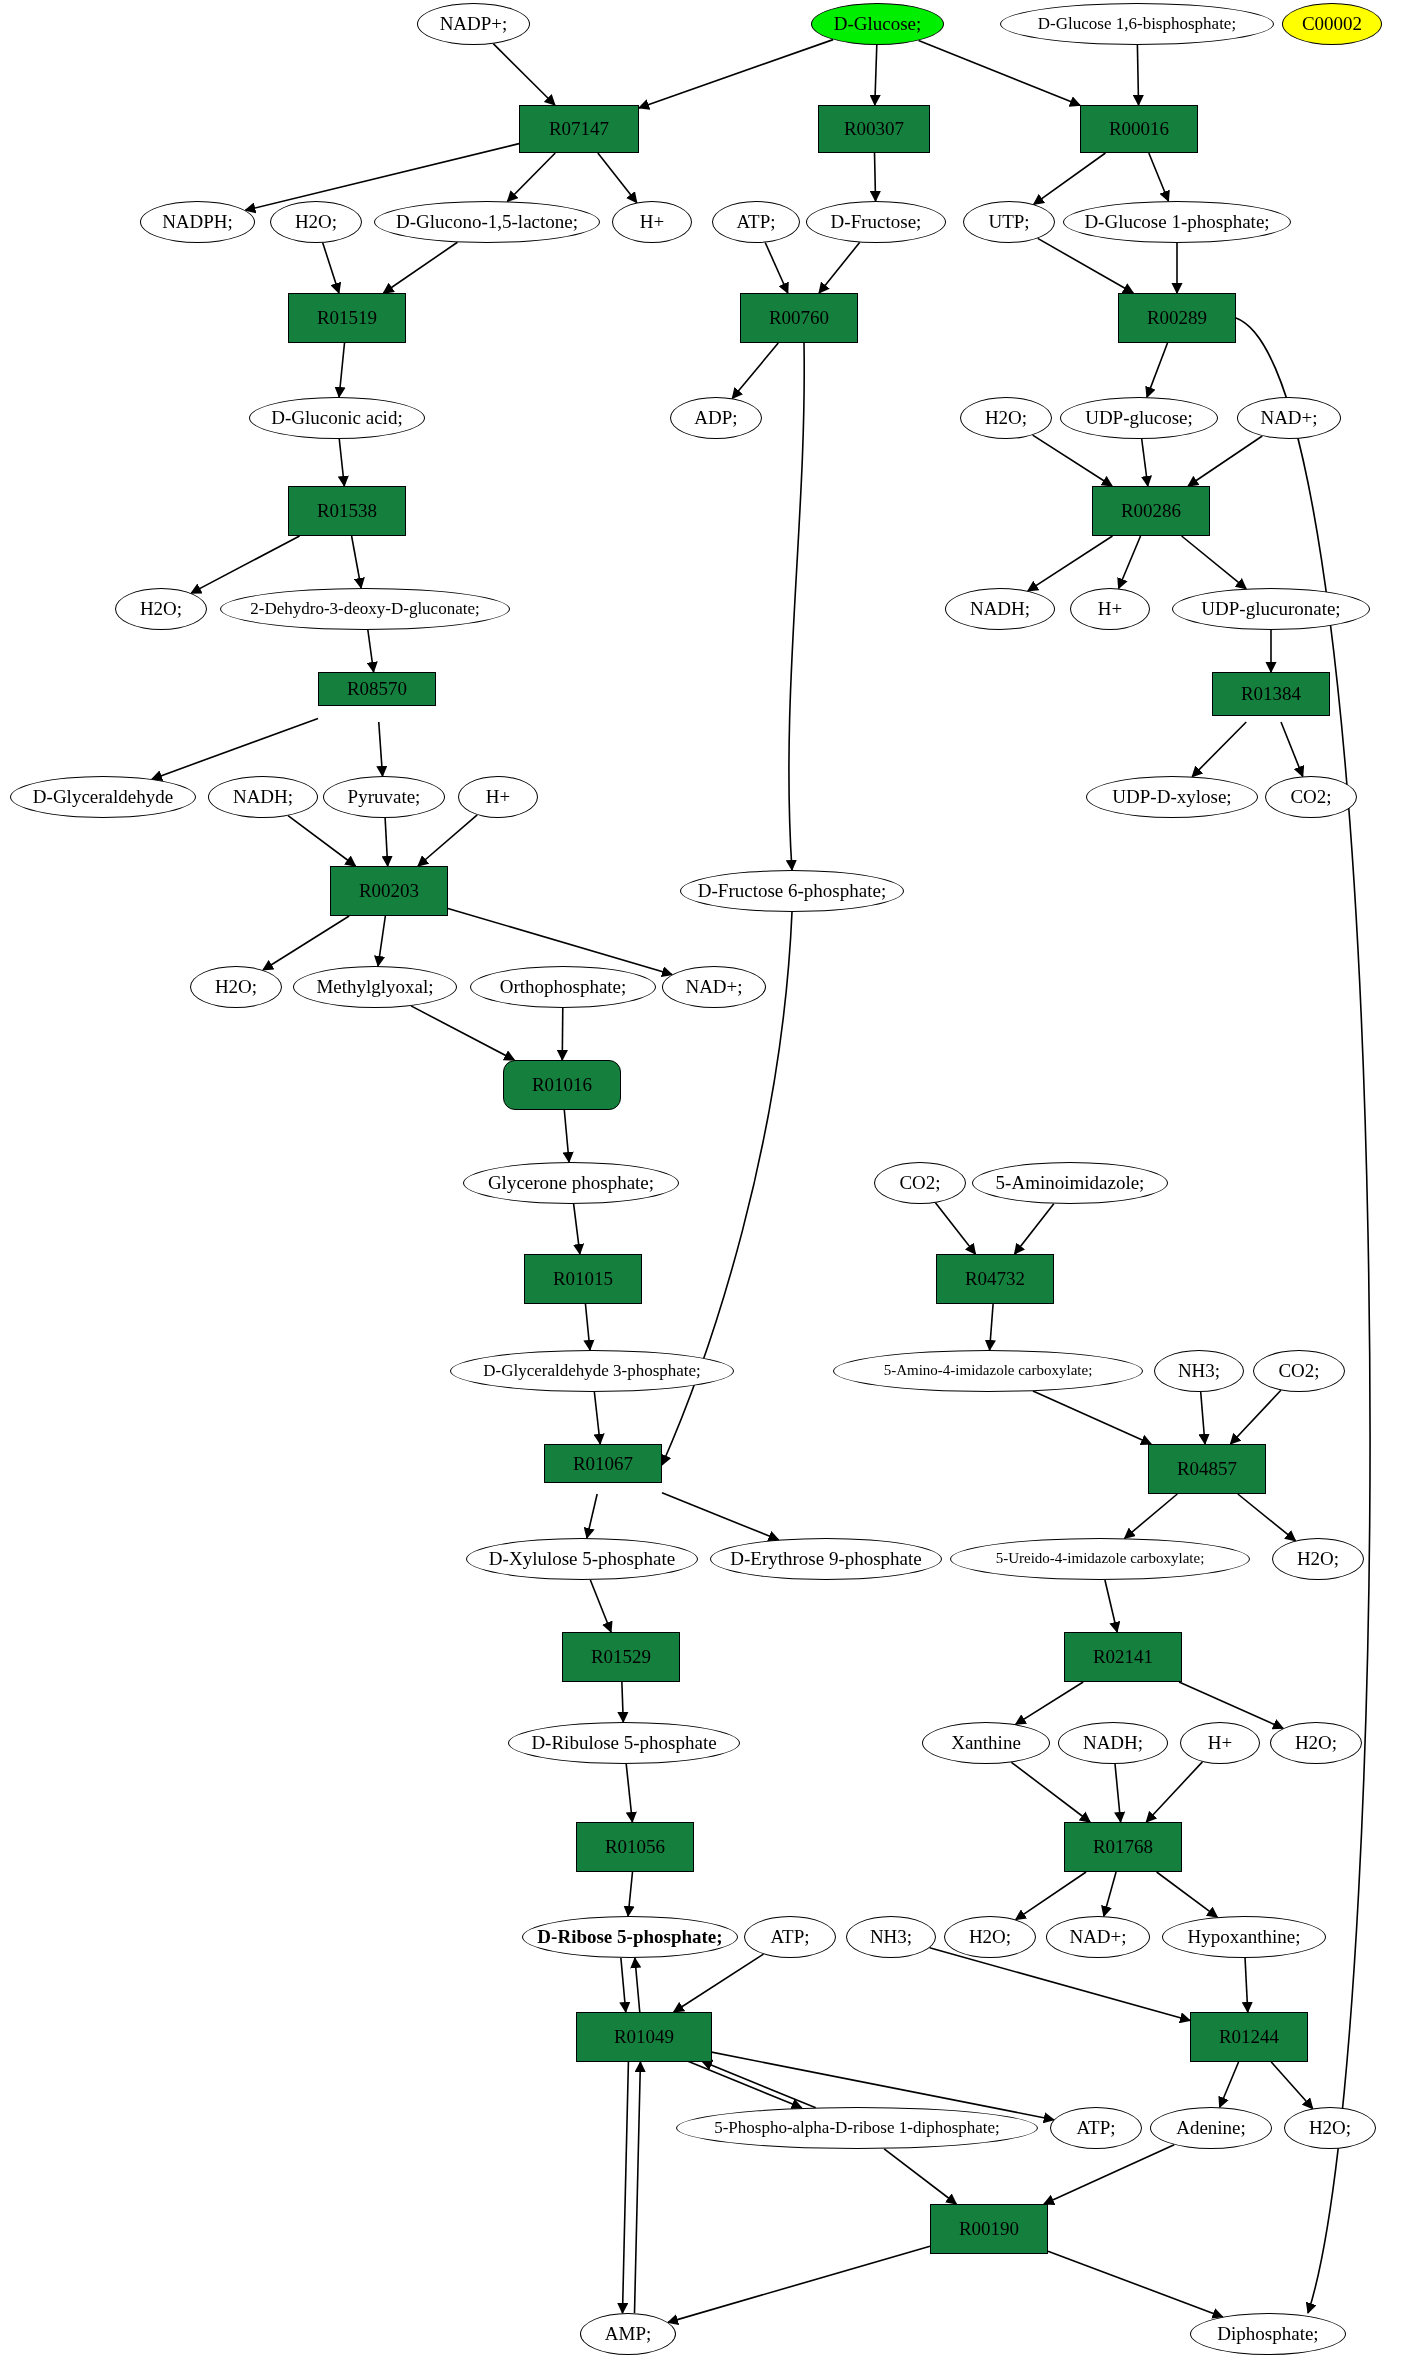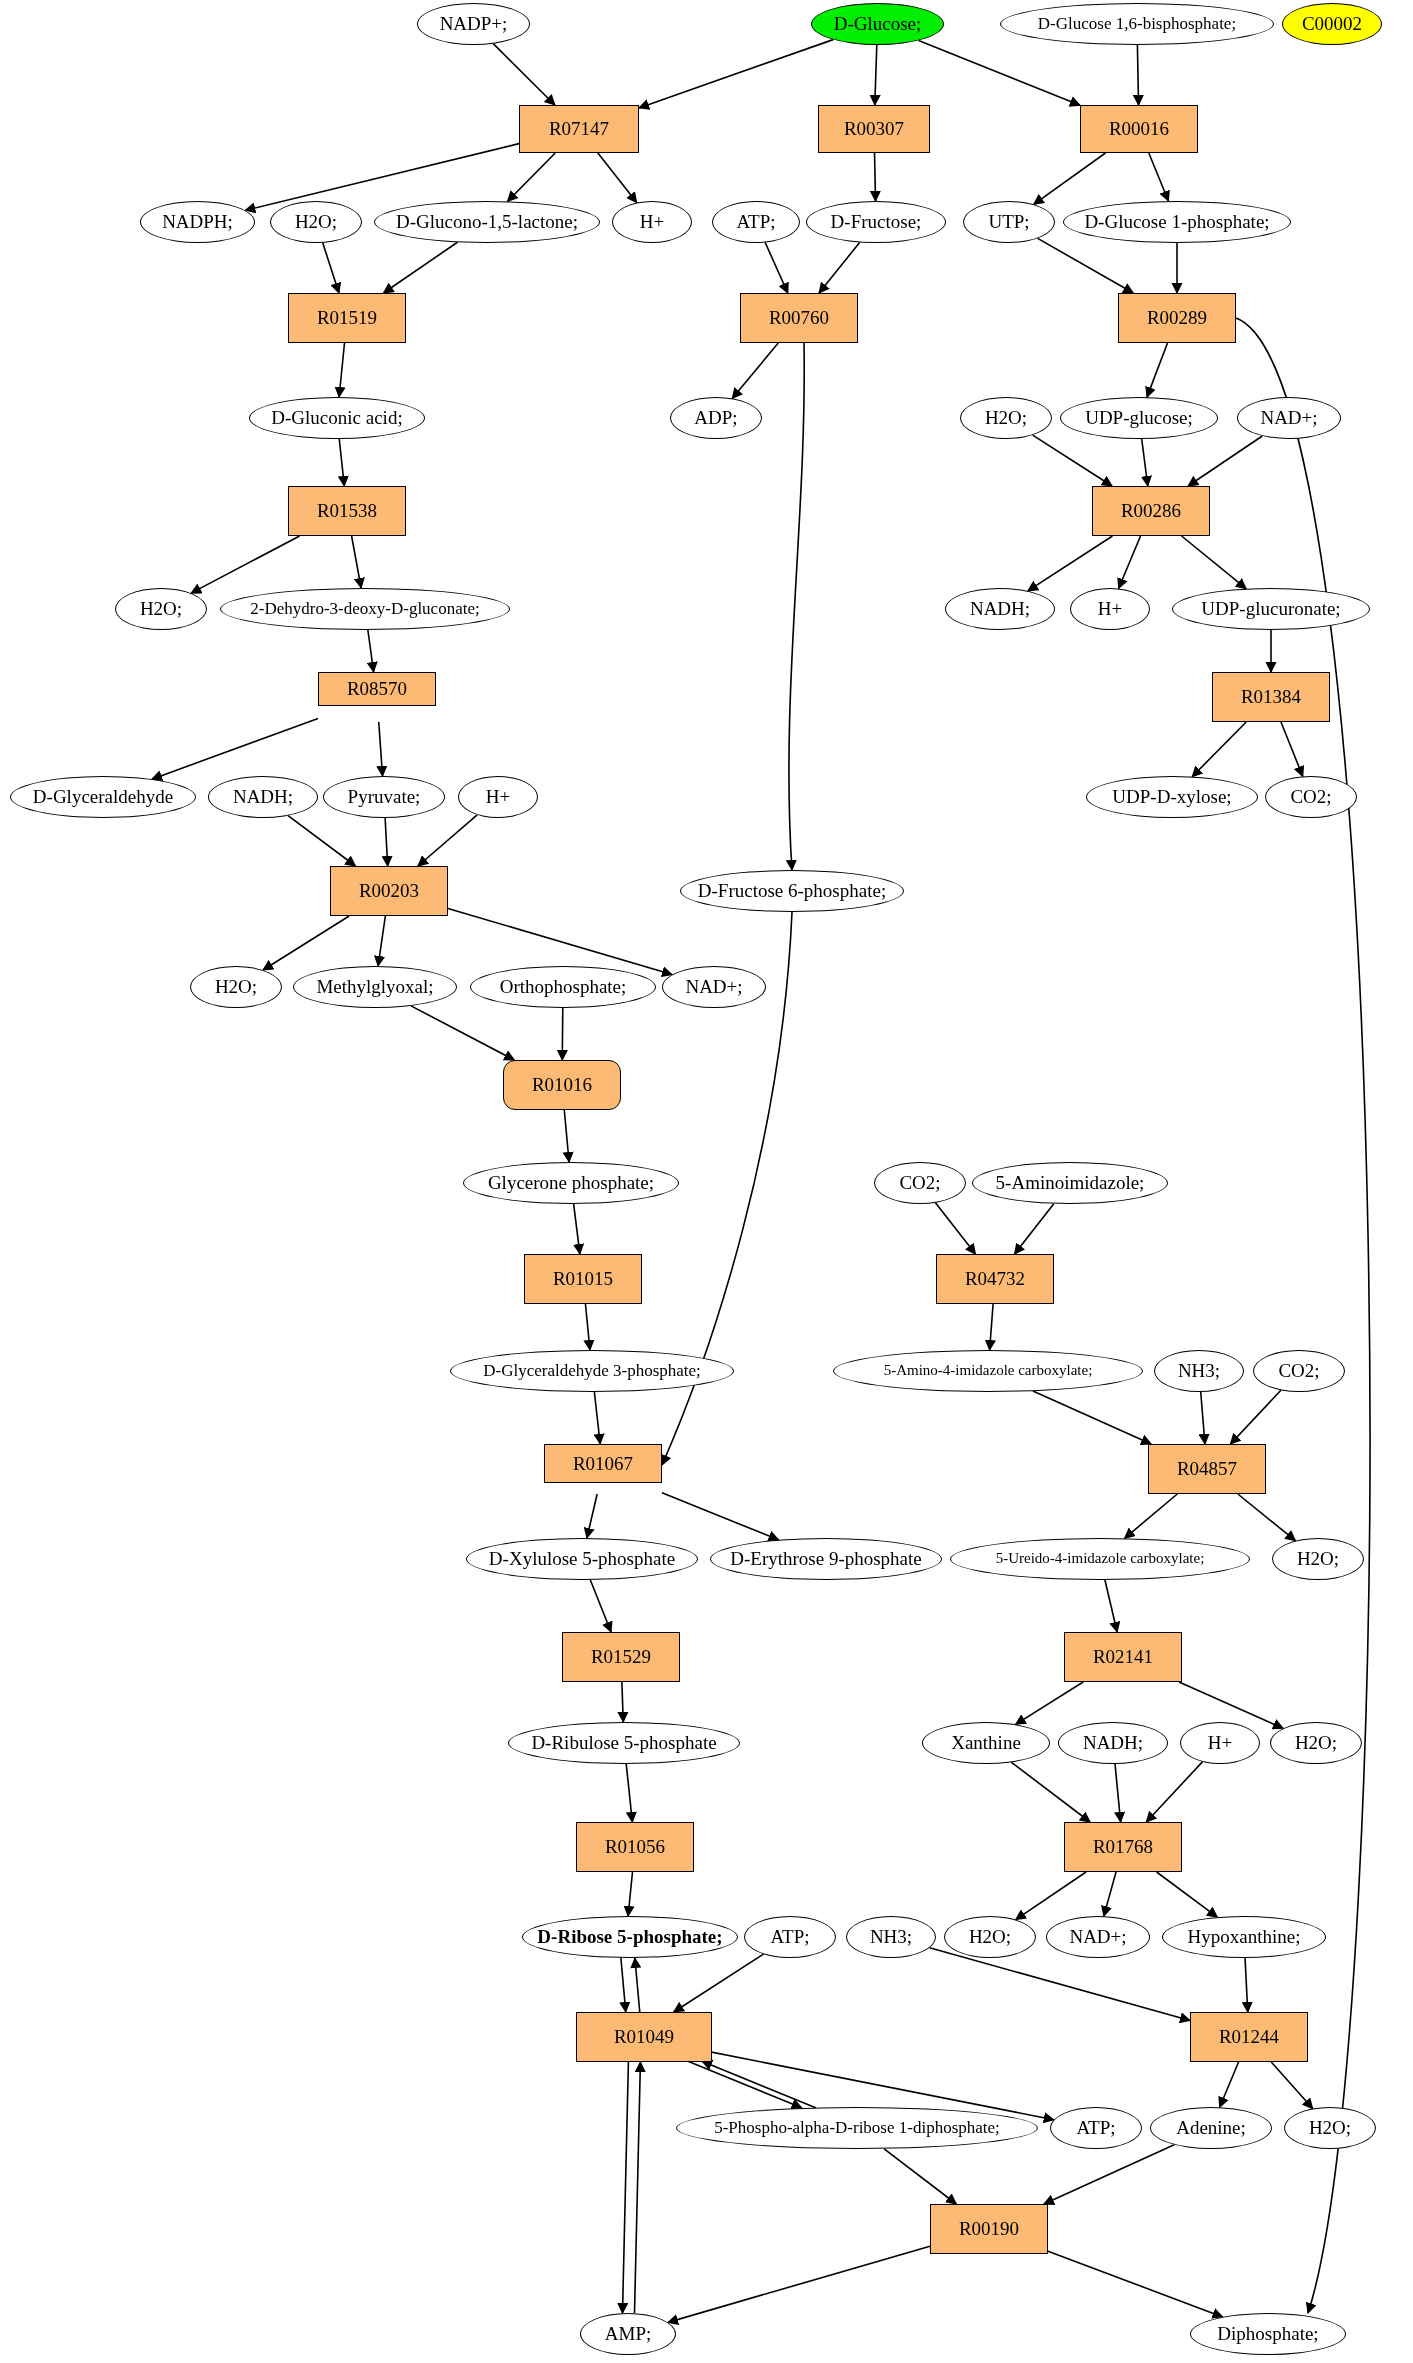--- a/index.html
+++ b/index.html
@@ -5,21 +5,21 @@
   html,body{margin:0;padding:0;background:#ffffff;}
   #canvas{position:relative;width:1413px;height:2363px;background:#ffffff;
           font-family:"Liberation Serif", serif; overflow:hidden;}
   svg#edges{position:absolute;left:0;top:0;width:1413px;height:2363px;pointer-events:none;}
   .node{position:absolute;display:flex;align-items:center;justify-content:center;
         box-sizing:border-box;text-align:center;line-height:1.05;color:#000;
         font-family:"Liberation Serif", serif;}
   .cpd{border:1.3px solid #000;border-radius:50%;background:#ffffff;font-size:19px;}
   .cpd.green{background:#00ee00;}
   .cpd.yellow{background:#ffff00;}
-  .rxn{border:1.3px solid #000;background:#fdba74;font-size:19px;border-radius:0;}
+  .rxn{border:1.3px solid #000;background:#15803d;font-size:19px;border-radius:0;}
 </style>
 </head>
 <body>
 
 <div id="canvas">
   <svg id="edges" xmlns="http://www.w3.org/2000/svg">
     <defs>
       <marker id="ah" viewBox="0 0 10 10" refX="9" refY="5" markerWidth="7" markerHeight="7" orient="auto-start-reverse">
         <path d="M 0 0 L 10 5 L 0 10 z" fill="#000"></path>
       </marker>
@@ -179,21 +179,21 @@
       <div class="node cpd" style="left: 580px; top: 2313px; width: 96px; height: 42px;">AMP;</div>
       <div class="node cpd" style="left: 1190px; top: 2313px; width: 156px; height: 42px;">Diphosphate;</div>
       <div class="node rxn" style="left: 519px; top: 105px; width: 120px; height: 48px;">R07147</div>
       <div class="node rxn" style="left: 818px; top: 105px; width: 112px; height: 48px;">R00307</div>
       <div class="node rxn" style="left: 1080px; top: 105px; width: 118px; height: 48px;">R00016</div>
       <div class="node rxn" style="left: 288px; top: 293px; width: 118px; height: 50px;">R01519</div>
       <div class="node rxn" style="left: 740px; top: 293px; width: 118px; height: 50px;">R00760</div>
       <div class="node rxn" style="left: 1118px; top: 293px; width: 118px; height: 50px;">R00289</div>
       <div class="node rxn" style="left: 288px; top: 486px; width: 118px; height: 50px;">R01538</div>
       <div class="node rxn" style="left: 1092px; top: 486px; width: 118px; height: 50px;">R00286</div>
-      <div class="node rxn" style="left: 1212px; top: 672px; width: 118px; height: 50px;">R01384</div>
+      <div class="node rxn" style="left: 1212px; top: 672px; width: 118px; height: 44px;">R01384</div>
       <div class="node rxn" style="left: 318px; top: 672px; width: 118px; height: 34px;">R08570</div>
       <div class="node rxn" style="left: 330px; top: 866px; width: 118px; height: 50px;">R00203</div>
       <div class="node rxn" style="left: 503px; top: 1060px; width: 118px; height: 50px; border-radius: 12px;">R01016</div>
       <div class="node rxn" style="left: 936px; top: 1254px; width: 118px; height: 50px;">R04732</div>
       <div class="node rxn" style="left: 524px; top: 1254px; width: 118px; height: 50px;">R01015</div>
       <div class="node rxn" style="left: 544px; top: 1444px; width: 118px; height: 39px; text-align: right;">R01067</div>
       <div class="node rxn" style="left: 1148px; top: 1444px; width: 118px; height: 50px;">R04857</div>
       <div class="node rxn" style="left: 1064px; top: 1632px; width: 118px; height: 50px;">R02141</div>
       <div class="node rxn" style="left: 562px; top: 1632px; width: 118px; height: 50px;">R01529</div>
       <div class="node rxn" style="left: 576px; top: 1822px; width: 118px; height: 50px;">R01056</div>

